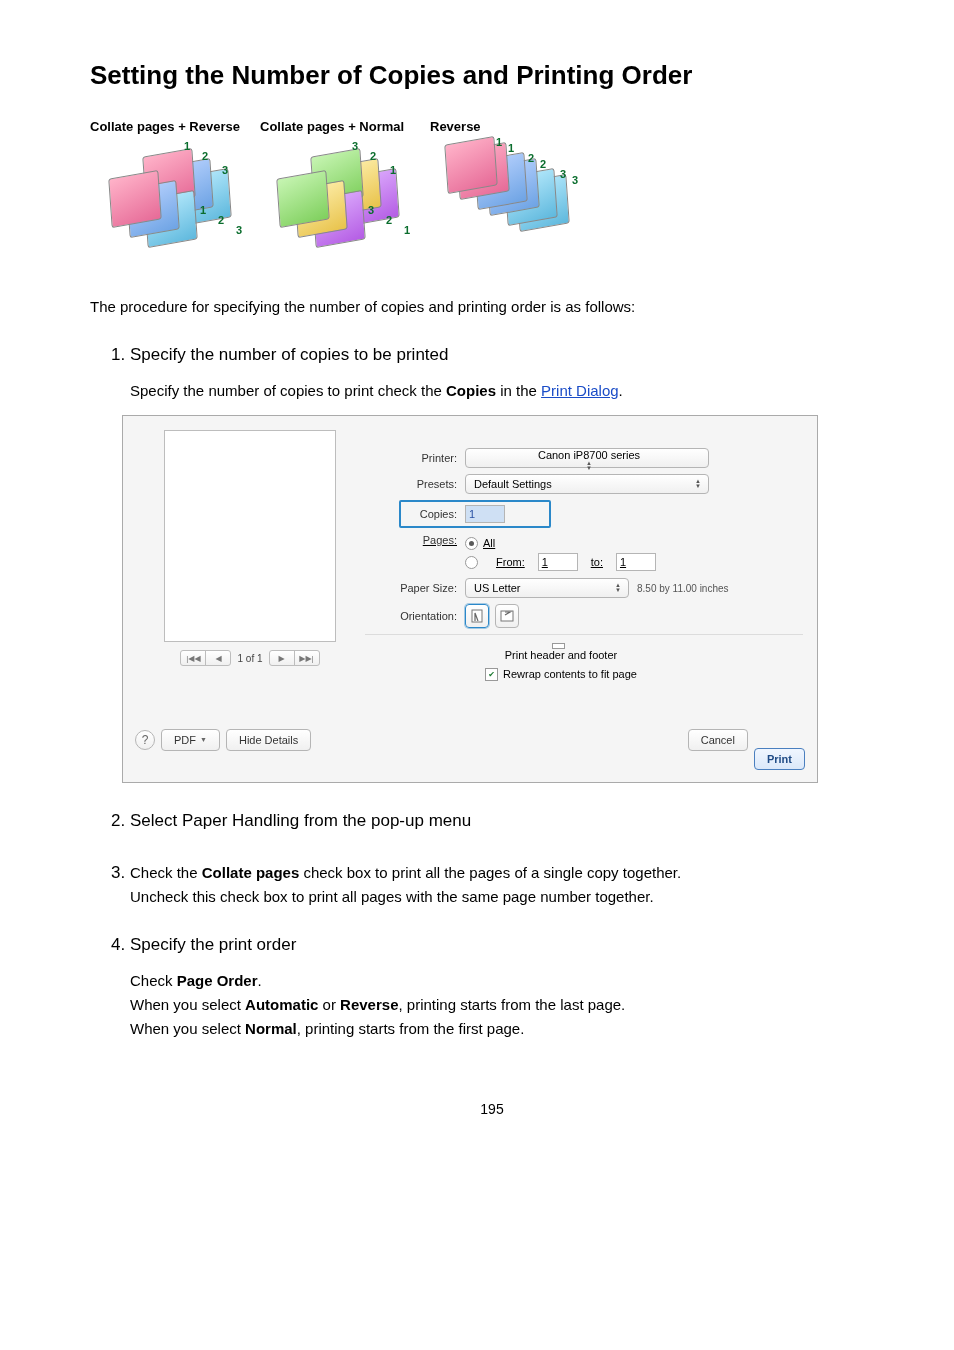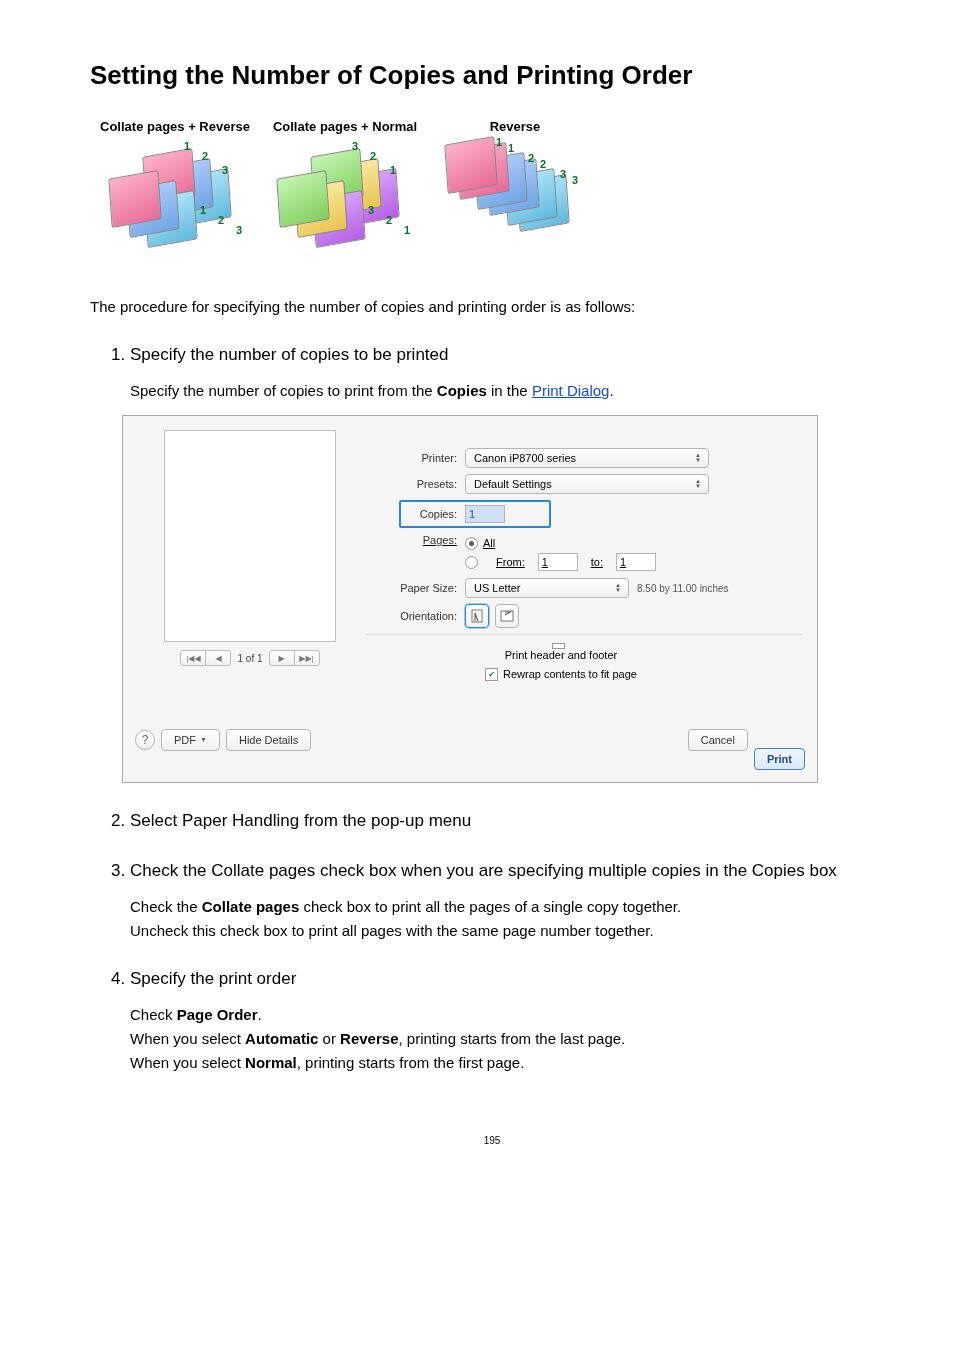--- a/index.html
+++ b/index.html
@@ -21,21 +21,20 @@
     margin: 0 0 28px 0;
   }
   .option-labels {
     display: flex;
     font-size: 13px;
     font-weight: bold;
     margin-bottom: 4px;
   }
   .option-labels > div {
     width: 170px;
-    text-align: center;
   }
   .graphics-row {
     display: flex;
     gap: 8px;
     margin-bottom: 56px;
   }
   .graphic {
     width: 160px;
     height: 104px;
     position: relative;
@@ -226,21 +225,21 @@
   .pill-btn.primary {
     border-color:#4a7fbf;
     background:linear-gradient(#f0f6ff,#dbe8f9);
     color:#1f4b86; font-weight:bold;margin-top:39px;
   }
   .pdf-caret { font-size:7px; margin-left:4px; color:#666;}
   .footer-spacer { flex:1; }
 
   .page-number {
     text-align:center;
-    font-size:10px;
+    font-size:14px;
     margin-top: 60px;
   }
 </style>
 </head>
 <body>
 
 <div class="page">
   <h1>Setting the Number of Copies and Printing Order</h1>
 
   <div class="option-labels">
@@ -297,21 +296,21 @@
     </div>
   </div>
 
   <p class="body-text">The procedure for specifying the number of copies and printing order is as follows:</p>
 
   <ol class="steps">
 
     <li>
       <span>Specify the number of copies to be printed</span>
       <div class="step-body">
-        <span>Specify the number of copies to print from the </span><span class="bold">Copies</span><span> in the </span><span class="link">Print Dialog</span><span>.</span>
+        <span>Specify the number of copies to print check the </span><span class="bold">Copies</span><span> in the </span><span class="link">Print Dialog</span><span>.</span>
       </div>
 
       
       <div class="dialog">
         <div class="dialog-main">
           <div class="dialog-left">
             <div class="preview-box"></div>
             <div class="preview-nav">
               <span class="nav-group">
                 <span class="nav-btn">|◀◀</span>
@@ -321,21 +320,21 @@
               <span class="nav-group">
                 <span class="nav-btn">▶</span>
                 <span class="nav-btn">▶▶|</span>
               </span>
             </div>
           </div>
 
           <div class="dialog-right">
             <div class="row">
               <div class="row-label">Printer:</div>
-              <div class="mac-select" style="width:230px;">
+              <div class="mac-select" style="width:230px;flex-direction:column;">
                 <span>Canon iP8700 series</span>
                 <span class="sel-caret">▲<br>▼</span>
               </div>
             </div>
             <div class="row">
               <div class="row-label">Presets:</div>
               <div class="mac-select" style="width:230px;">
                 <span>Default Settings</span>
                 <span class="sel-caret">▲<br>▼</span>
               </div>
@@ -424,23 +423,20 @@
       </div>
     </li>
 
     <li>
       <span>
         <span>Select </span><span class="bold">Paper Handling</span><span> from the pop-up menu</span>
       </span>
     </li>
 
     <li style="margin-top:30px;">
-      <span>
-        <span>Check the </span><span class="bold">Collate pages</span><span> check box when you are specifying multiple copies in the </span><span class="bold">Copies</span><span> box</span>
-      </span>
       <div class="step-body">
         <span>Check the </span><span class="bold">Collate pages</span><span> check box to print all the pages of a single copy together.</span><br>
         <span>Uncheck this check box to print all pages with the same page number together.</span>
       </div>
     </li>
 
     <li style="margin-top:26px;">
       <span>Specify the print order</span>
       <div class="step-body">
         <span>Check </span><span class="bold">Page Order</span><span>.</span><br>

